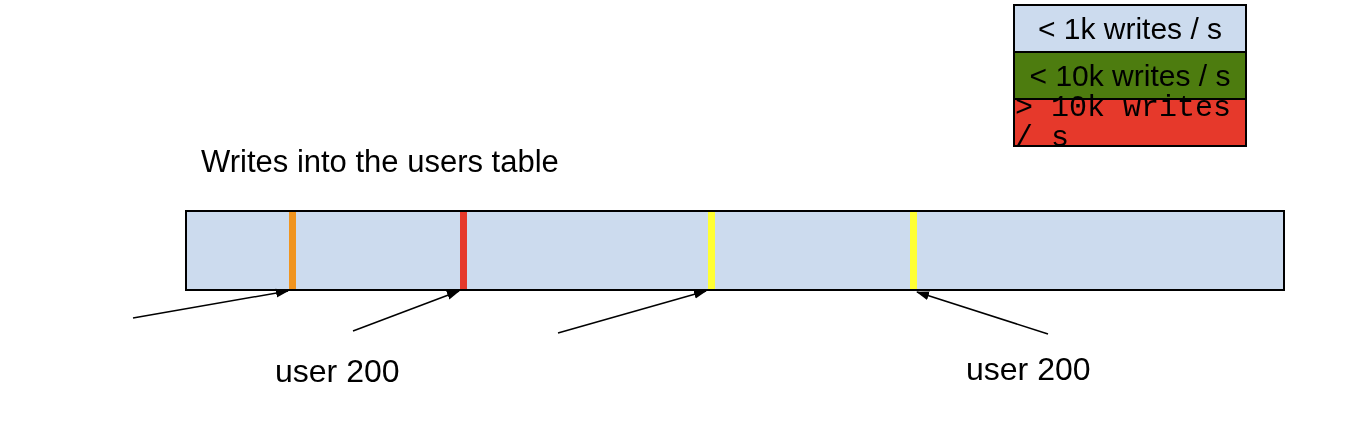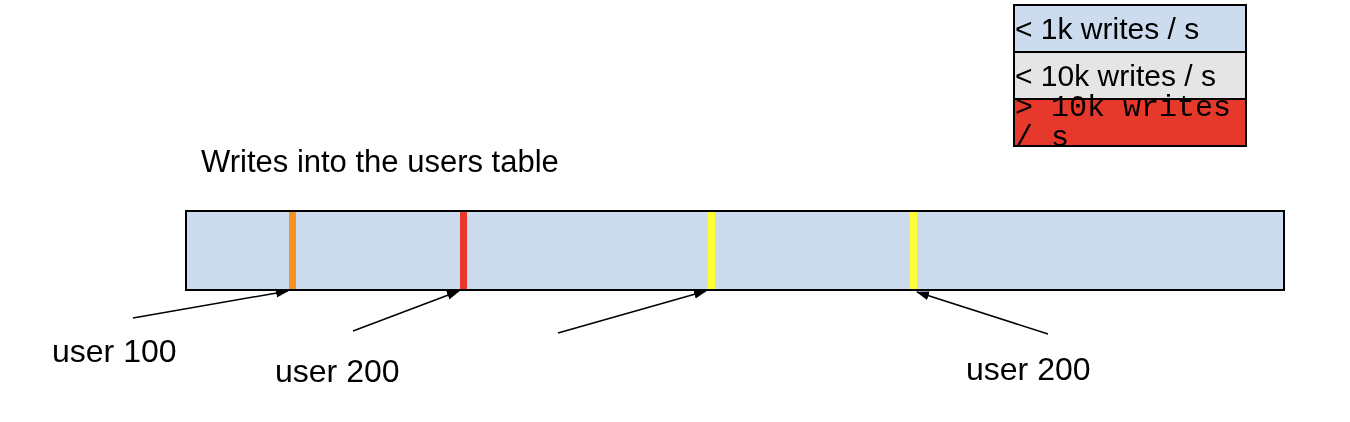--- a/index.html
+++ b/index.html
@@ -29,20 +29,21 @@
     left: 1013px;
     top: 4px;
     width: 230px;
     border: 2px solid #000;
   }
   .legend-item {
     height: 45px;
     border-top: 2px solid #000;
     display: flex;
     align-items: center;
+    justify-content: center;
     font-size: 30px;
     line-height: 1;
   }
   .legend-item:first-child { border-top: none; }
   .bar {
     position: absolute;
     left: 185px;
     top: 210px;
     width: 1096px;
     height: 77px;
@@ -75,21 +76,21 @@
 <body>
 
 <div class="canvas">
 
   <div class="title">Writes into the users table</div>
 
   <div class="legend">
       <div class="legend-item" style="background-color: rgb(204, 219, 238);">
         <span>&lt; 1k writes / s</span>
       </div>
-      <div class="legend-item" style="background-color: #e5e5e5;">
+      <div class="legend-item" style="background-color: #4d7c0f;">
         <span>&lt; 10k writes / s</span>
       </div>
       <div class="legend-item" style="background-color: rgb(230, 57, 43); font-family: Liberation Mono, monospace;">
         <span>&gt; 10k writes / s</span>
       </div>
     </div>
 
   <div class="bar" style="background-color: rgb(204, 219, 238);">
       <div class="marker" style="left: 101.5px; background-color: rgb(240, 148, 31);"></div>
       <div class="marker" style="left: 272.5px; background-color: rgb(230, 57, 43);"></div>
@@ -102,16 +103,15 @@
       <marker id="arrowhead" markerUnits="userSpaceOnUse" markerWidth="15" markerHeight="12" refX="12" refY="5" orient="auto">
         <path d="M0,0.5 L13,5 L0,9.5 Z" fill="#000"></path>
       </marker>
     </defs>
   <line x1="133" y1="318" x2="288" y2="291" marker-end="url(#arrowhead)"></line>
       <line x1="353" y1="331" x2="459" y2="291" marker-end="url(#arrowhead)"></line>
       <line x1="558" y1="333" x2="706" y2="291" marker-end="url(#arrowhead)"></line>
       <line x1="1048" y1="334" x2="917" y2="292" marker-end="url(#arrowhead)"></line>
     </svg>
 
-<div class="user-label" style="left: 52px; top: 334px;">user 100</div>
     <div class="user-label" style="left: 275px; top: 354px;">user 200</div>
     <div class="user-label" style="left: 966px; top: 352px;">user 200</div>
   </div>
 
 </body></html>

